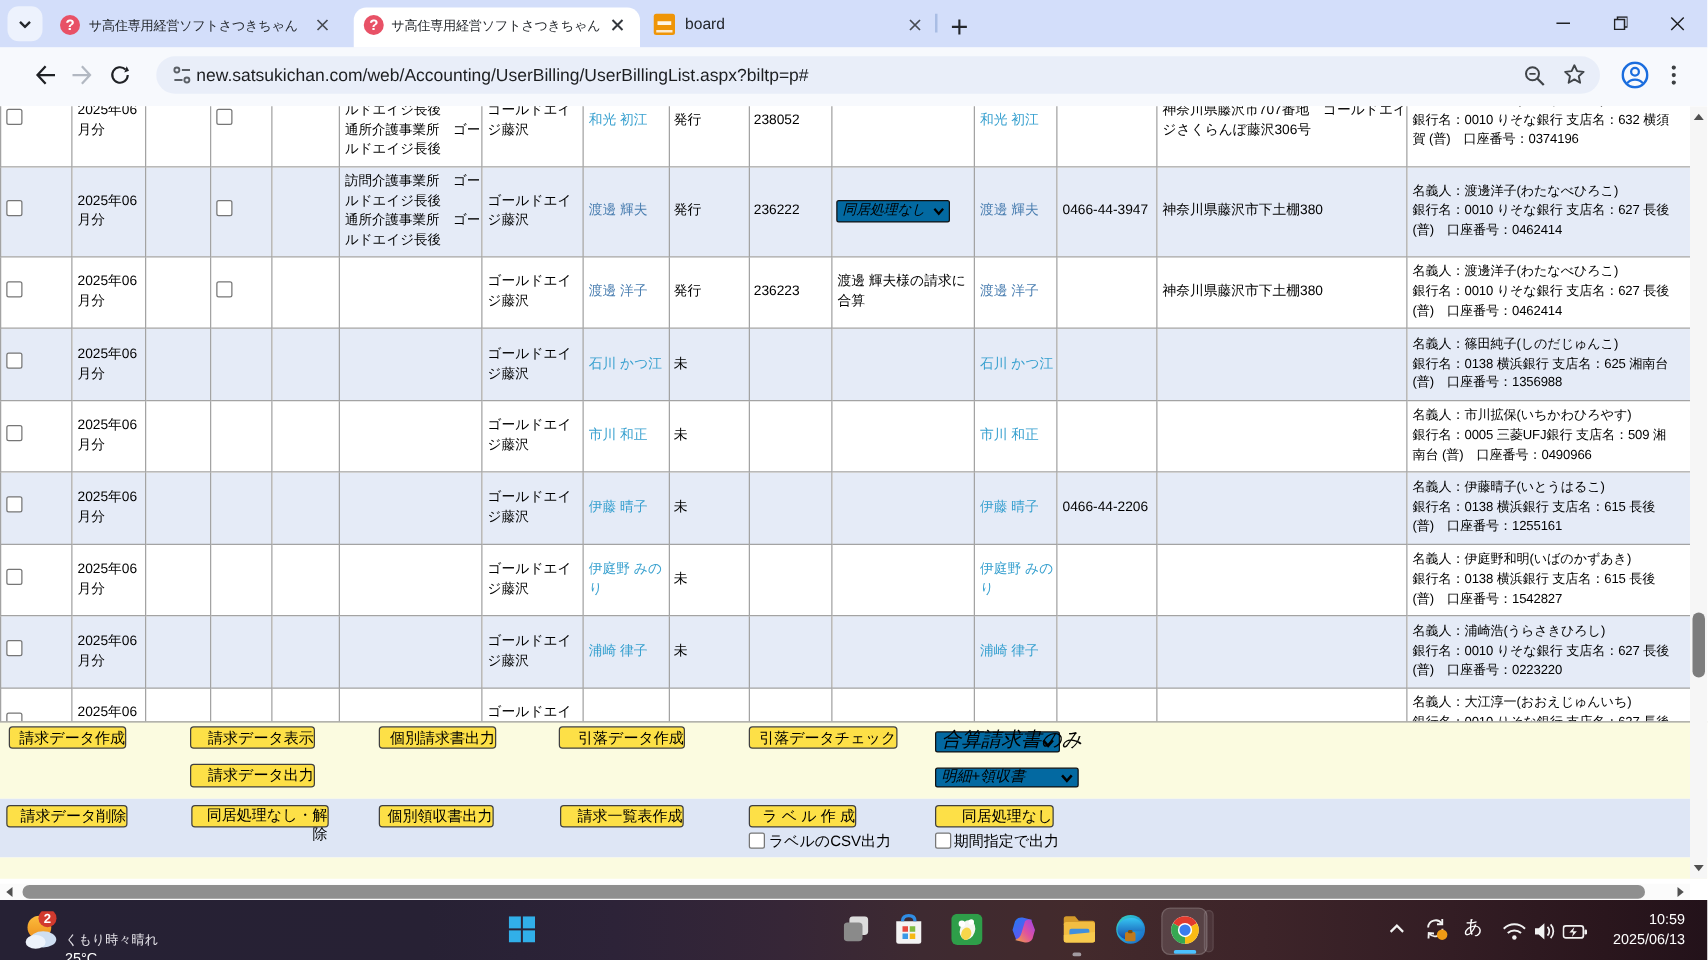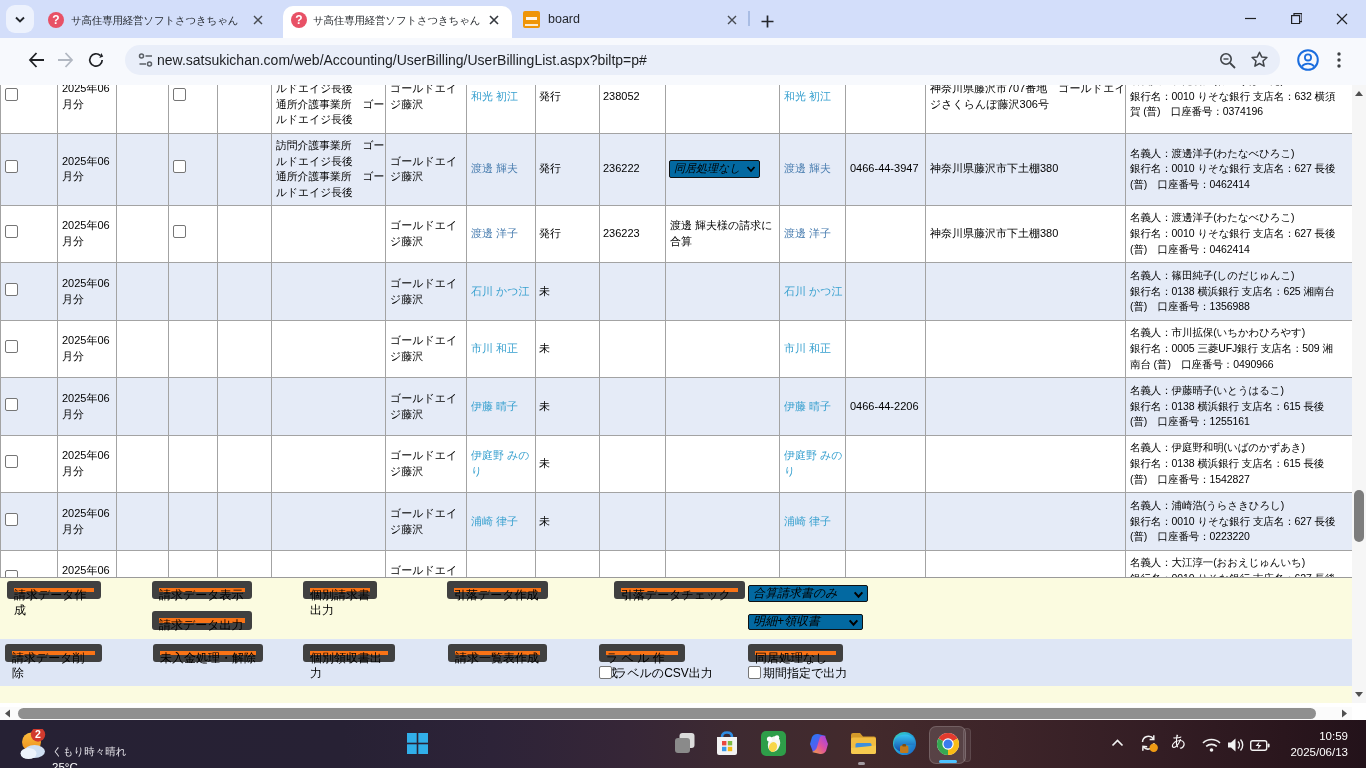--- a/index.html
+++ b/index.html
@@ -26,21 +26,21 @@
   a.cy { color:#37a0cf; text-decoration:none; }
   a.bl { color:#4a7eb0; text-decoration:none; }
   .cb { display:inline-block; width:13px; height:13px; border:1px solid #767676; border-radius:2px; background:#fff; }
   .sel { display:inline-block; background:#0369a1; border:1.5px solid #111; border-radius:2px; font-size:11px; position:relative; padding:0 18px 0 4px; white-space:nowrap;font-style:italic; }
   .sel svg { position:absolute; right:3px; top:50%; margin-top:-5px; }
 
   
   #py1 { position:absolute; left:0; top:492px; width:1366px; height:62px; background:#fbfbe0; border-top:1px solid #9a9a9a; }
   #pb  { position:absolute; left:0; top:554px; width:1366px; height:47px; background:#dee6f5; }
   #py2 { position:absolute; left:0; top:601px; width:1366px; height:17px; background:#fbfbe0; }
-  .btn { position:absolute; height:18px; background:#f97316; border:7px solid #404040; border-radius:3px; font-size:12px; font-family:"Liberation Sans",sans-serif; color:#000; text-align:left; line-height:15px; padding:0; }
+  .btn { position:absolute; height:18px; background:#fde047; border:1px solid #404040; border-radius:3px; font-size:12px; font-family:"Liberation Sans",sans-serif; color:#000; text-align:right; line-height:15px; padding:0; }
   .pcb { position:absolute; width:13px; height:13px; border:1px solid #767676; border-radius:2px; background:#fff; }
   .plbl { position:absolute; font-size:12px; color:#000; white-space:nowrap; }
 
   
   #vsb { position:absolute; right:0; top:0; width:14px; height:618px; background:#f6f6f6; }
   #vthumb { position:absolute; right:2px; top:405px; width:10px; height:52px; background:#7d7d7d; border-radius:5px; }
   #hsb { position:absolute; left:0; top:622px; width:1352px; height:13px; background:#fbfbfb; }
   #hthumb { position:absolute; left:18px; top:1px; width:1298px; height:11px; background:#8f8f8f; border-radius:6px; }
 
   
@@ -304,32 +304,32 @@
     <td>名義人：大江淳一(おおえじゅんいち)<br>銀行名：0010 りそな銀行 支店名：627 長後<br>(普)　口座番号：0000000</td>
   </tr>
   </tbody>
       </table>
   </div>
   <div id="py1"></div>
   <div id="pb"></div>
   <div id="py2"></div>
   <button class="btn" style="left:7px;top:496px;width:94px;">請求データ作成</button>
   <button class="btn" style="left:152px;top:496px;width:100px;">請求データ表示</button>
-  <button class="btn" style="left:303px;top:496px;width:74px;">個別請求書出力</button>
+  <button class="btn" style="left:303px;top:496px;width:94px;">個別請求書出力</button>
   <button class="btn" style="left:447px;top:496px;width:101px;">引落データ作成</button>
-  <button class="btn" style="left:614px;top:496px;width:131px;">引落データチェック</button>
-  <span class="sel" style="position:absolute;left:748px;top:500px;width:120px;height:17px;line-height:14px;font-size:12px;">合算請求書のみ<svg width="11" height="11" viewBox="0 0 10 10">
+  <button class="btn" style="left:599px;top:496px;width:119px;">引落データチェック</button>
+  <span class="sel" style="position:absolute;left:748px;top:500px;width:100px;height:17px;line-height:14px;font-size:16px;">合算請求書のみ<svg width="11" height="11" viewBox="0 0 10 10">
         <path d="M1.5 3 L5 7 L8.5 3" fill="none" stroke="#000" stroke-width="1.8"></path>
       </svg></span>
   <button class="btn" style="left:152px;top:526px;width:100px;height:19px;">請求データ出力</button>
   <span class="sel" style="position:absolute;left:748px;top:529px;width:115px;height:16px;line-height:13px;font-size:12px;">明細+領収書<svg width="11" height="11" viewBox="0 0 10 10">
         <path d="M1.5 3 L5 7 L8.5 3" fill="none" stroke="#000" stroke-width="1.8"></path>
       </svg></span>
   <button class="btn" style="left:5px;top:559px;width:97px;">請求データ削除</button>
-  <button class="btn" style="left:153px;top:559px;width:110px;">未入金処理・解除</button>
+  <button class="btn" style="left:153px;top:559px;width:110px;">同居処理なし・解除</button>
   <button class="btn" style="left:303px;top:559px;width:92px;">個別領収書出力</button>
   <button class="btn" style="left:448px;top:559px;width:99px;">請求一覧表作成</button>
   <button class="btn" style="left:599px;top:559px;width:86px;">ラ ベ ル 作 成</button>
   <button class="btn" style="left:748px;top:559px;width:95px;">同居処理なし</button>
   <span class="pcb" style="left:599px;top:581px;"></span>
   <span class="plbl" style="left:615px;top:580px;text-align:right;">ラベルのCSV出力</span>
   <span class="pcb" style="left:748px;top:581px;"></span>
   <span class="plbl" style="left:763px;top:580px;">期間指定で出力</span>
   <div id="vsb">
     <svg width="14" height="14" style="position:absolute;top:2px;left:0;">

